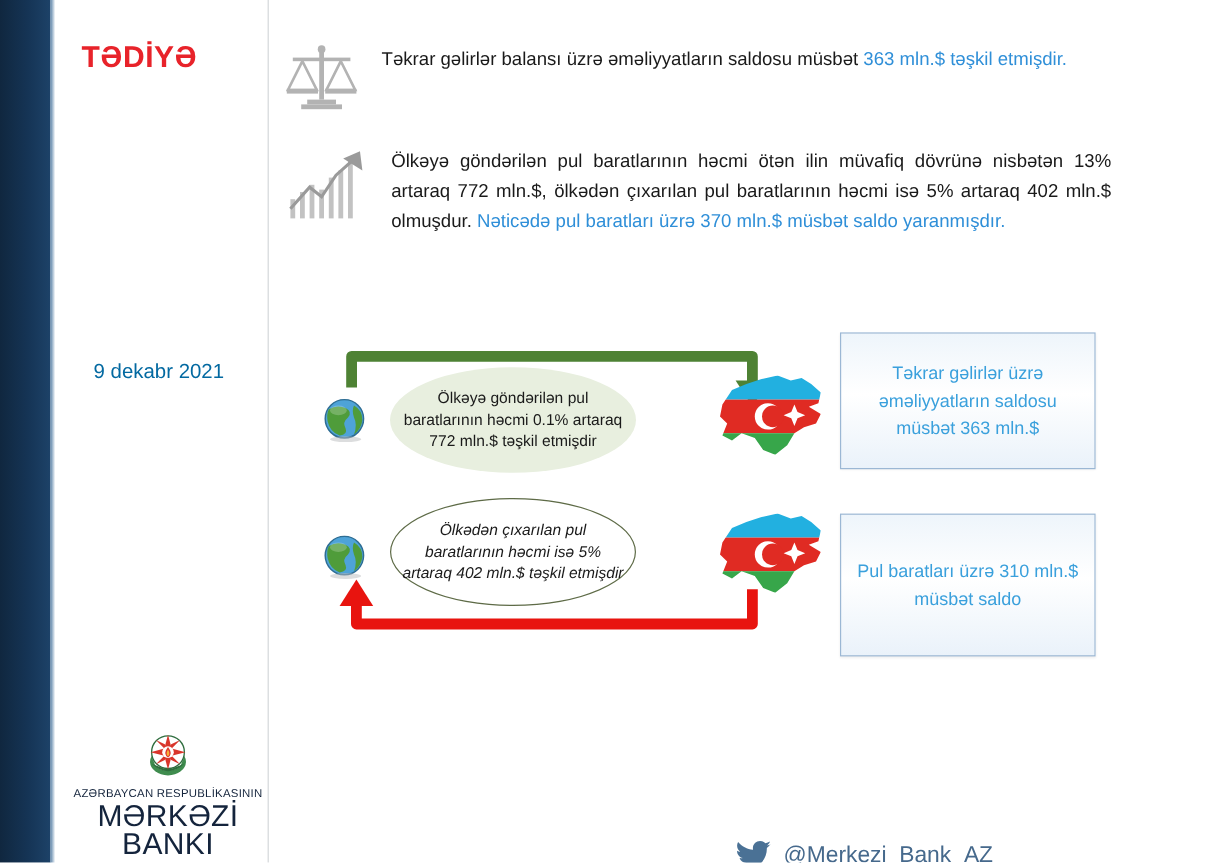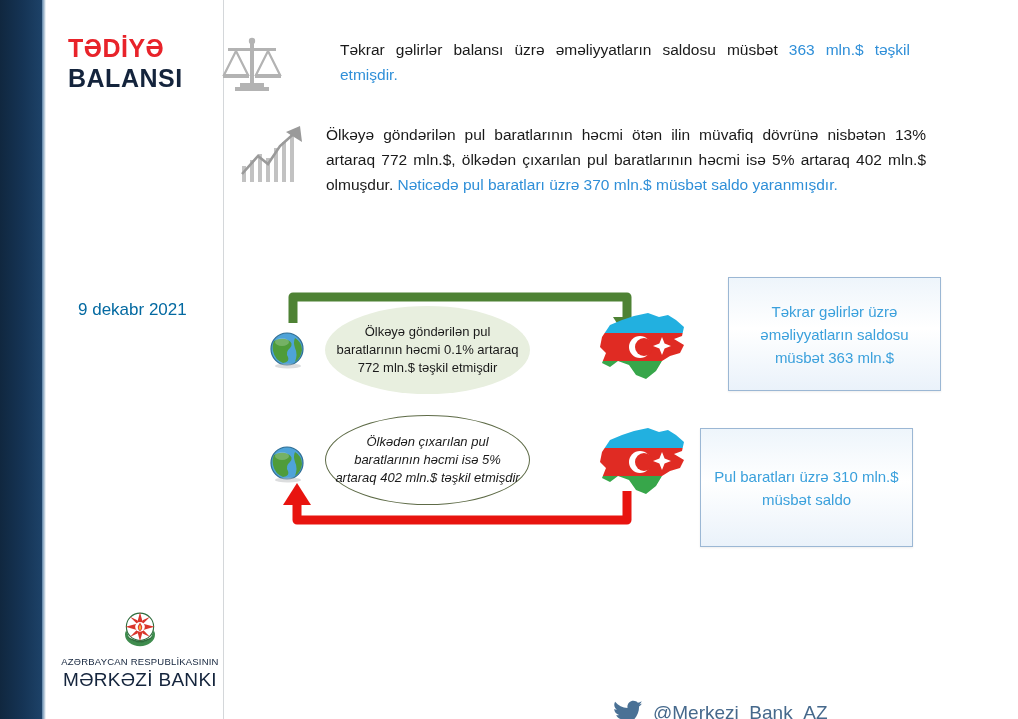--- a/index.html
+++ b/index.html
@@ -82,33 +82,33 @@
     margin: 0 auto 4px auto;
     display: block;
   }
   .logo-line1 {
     font-size: 9.5px;
     color: #14243c;
     letter-spacing: 0.2px;
     line-height: 13px;
   }
   .logo-line2 {
-    font-size: 19px;
+    font-size: 25px;
     color: #14243c;
     letter-spacing: 0.3px;
     line-height: 24px;
   }
 
   
   .text-row {
     position: absolute;
     display: flex;
     align-items: flex-start;
   }
-  .row-scales { left: 220px; top: 33px; width: 690px; gap: 38px; }
+  .row-scales { left: 236px; top: 33px; width: 690px; }
   .row-growth { left: 236px; top: 118px; width: 690px; }
 
   .row-icon {
     flex: 0 0 auto;
     width: 64px;
     height: 64px;
     margin-right: 18px;
   }
   .row-icon.growth { width: 72px; height: 70px; }
 
@@ -179,21 +179,21 @@
     width: 213px;
     border: 1px solid #9bb7d4;
     box-sizing: border-box;
     background: linear-gradient(to bottom, #eef5fb 0%, #ffffff 45%, #eaf2fa 100%);
     display: flex;
     align-items: center;
     justify-content: center;
     text-align: center;
     box-shadow: 0 1px 2px rgba(0,0,0,0.07);
   }
-  .info-box-1 { left: 700px; top: 277px; height: 114px; margin-left: 28px; }
+  .info-box-1 { left: 700px; top: 277px; height: 114px; }
   .info-box-2 { left: 700px; top: 428px; height: 119px; }
   .info-box-text {
     font-size: 15px;
     line-height: 23px;
     color: #3aa0dc;
     padding: 0 12px;
   }
 
   
   .twitter-wrap {
@@ -218,21 +218,20 @@
 
 <div id="slide">
 
   <div class="left-band"></div>
   <div class="left-band-edge"></div>
 
   <div class="divider"></div>
 
   <div class="title-block">
     <div class="title-line1">TƏDİYƏ</div>
-    <div class="title-line2">BALANSI</div>
   </div>
 
   <div class="date-text">9 dekabr 2021</div>
 
   <div class="logo-wrap">
     <svg class="logo-emblem" viewBox="0 0 100 100">
       <ellipse cx="50" cy="63" rx="34" ry="26" fill="#3f8c4e"></ellipse>
       <ellipse cx="50" cy="61" rx="27" ry="19" fill="#ffffff"></ellipse>
       <path d="M18 66 Q50 96 82 66 Q50 84 18 66 Z" fill="#2e6e3c"></path>
       <circle cx="50" cy="45" r="32" fill="#ffffff"></circle>

